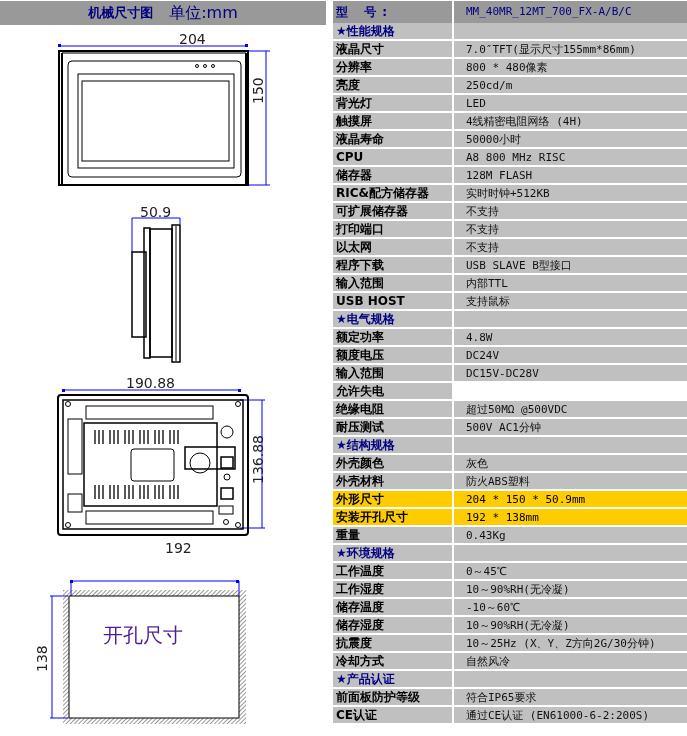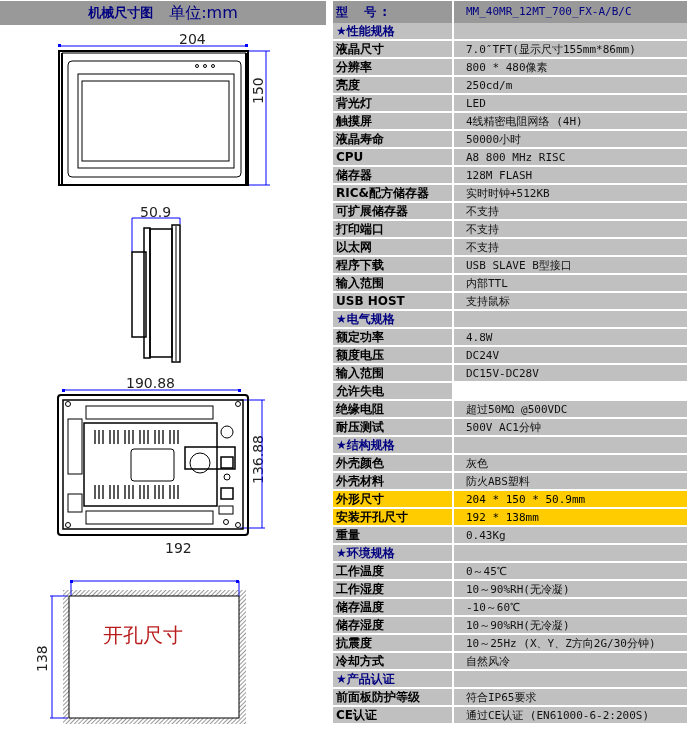--- a/index.html
+++ b/index.html
@@ -166,21 +166,21 @@
       <rect x="70" y="580" width="3" height="3" fill="#0000ff"></rect>
         <rect x="236" y="580" width="3" height="3" fill="#0000ff"></rect>
       <line x1="71" y1="581" x2="71" y2="596" stroke="#0000ff"></line>
       <line x1="239" y1="581" x2="239" y2="596" stroke="#0000ff"></line>
       <line x1="50" y1="596" x2="68" y2="596" stroke="#0000ff"></line>
       <line x1="50" y1="718" x2="68" y2="718" stroke="#0000ff"></line>
       <line x1="52" y1="596" x2="52" y2="718" stroke="#0000ff"></line>
       <rect x="63" y="590" width="183" height="134" fill="url(#hatch)"></rect>
       <rect x="69" y="596" width="170" height="122" fill="#ffffff" stroke="#000" stroke-width="1"></rect>
     </svg>
-    <span class="dim-text" style="left:103px;top:622px;font-size:20px;color:#b91c1c;">开孔尺寸</span>
+    <span class="dim-text" style="left:103px;top:622px;font-size:20px;color:#4c1d95;">开孔尺寸</span>
   </div>
 </div>
 
 <div id="spec">
   <div class="row head">
     <div class="lbl">型 号:</div>
     <div class="val">MM_40MR_12MT_700_FX-A/B/C</div>
   </div>
   <div id="rows">
       <div class="row section">

